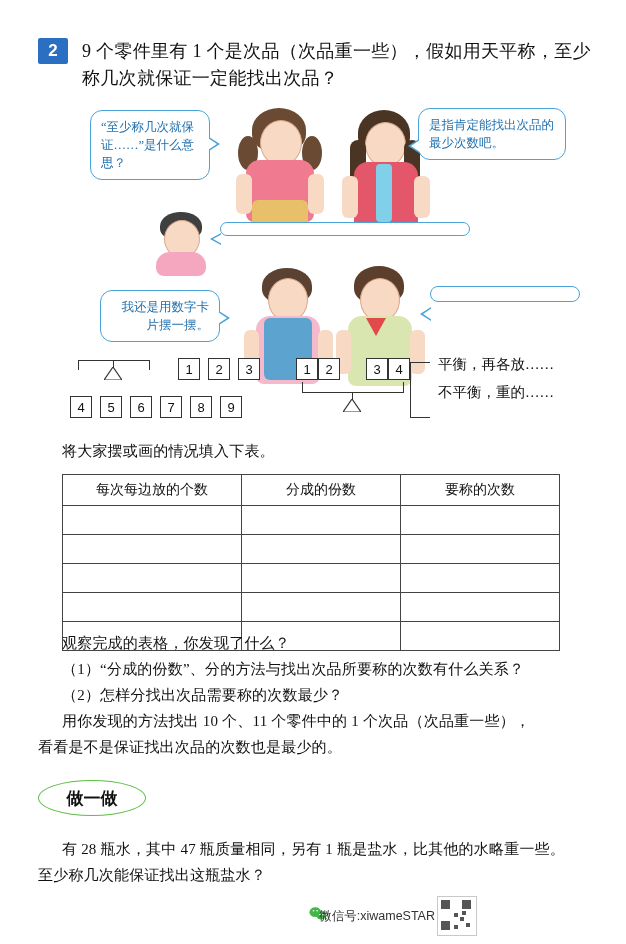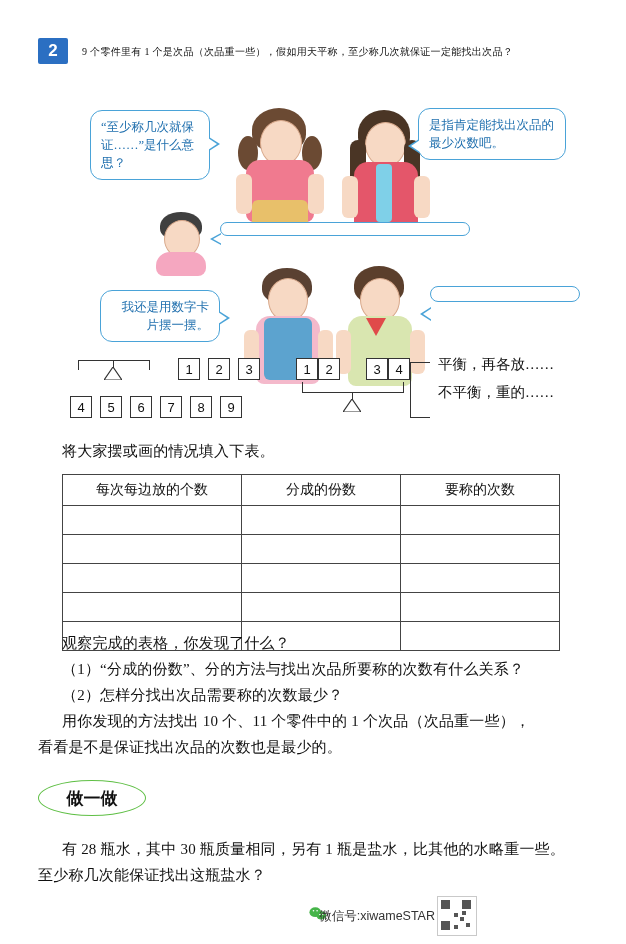--- a/index.html
+++ b/index.html
@@ -33,21 +33,21 @@
     font-weight: bold;
     display: flex;
     align-items: center;
     justify-content: center;
     border-radius: 2px;
   }
   .prob-text {
     position: absolute;
     left: 82px; top: 38px;
     width: 510px;
-    font-size: 10px;
+    font-size: 18px;
     line-height: 27px;
     letter-spacing: 0.3px;
   }
 
   
   .illus {
     position: absolute;
     left: 70px; top: 100px;
     width: 520px; height: 330px;
   }
@@ -392,21 +392,21 @@
   <div class="para" style="left:62px; top:656px; width:540px;">（1）“分成的份数”、分的方法与找出次品所要称的次数有什么关系？</div>
   <div class="para" style="left:62px; top:682px; width:540px;">（2）怎样分找出次品需要称的次数最少？</div>
   <div class="para" style="left:62px; top:708px; width:540px;">用你发现的方法找出 10 个、11 个零件中的 1 个次品（次品重一些），</div>
   <div class="para" style="left:38px; top:734px; width:560px;">看看是不是保证找出次品的次数也是最少的。</div>
 
   <div class="zuoyizuo">
     <div class="oval"></div>
     <div class="txt">做一做</div>
   </div>
 
-  <div class="para" style="left:62px; top:836px; width:540px;">有 28 瓶水，其中 30 瓶质量相同，另有 1 瓶是盐水，比其他的水略重一些。</div>
+  <div class="para" style="left:62px; top:836px; width:540px;">有 28 瓶水，其中 47 瓶质量相同，另有 1 瓶是盐水，比其他的水略重一些。</div>
   <div class="para" style="left:38px; top:862px; width:540px;">至少称几次能保证找出这瓶盐水？</div>
 
   <div class="footer">
     <svg class="wechat" viewBox="0 0 20 16">
       <ellipse cx="7" cy="6.5" rx="6.5" ry="5.5" fill="#46b549"></ellipse>
       <ellipse cx="13.5" cy="10" rx="5.5" ry="4.6" fill="#46b549"></ellipse>
       <circle cx="5" cy="5" r="0.9" fill="#ffffff"></circle>
       <circle cx="9" cy="5" r="0.9" fill="#ffffff"></circle>
       <circle cx="12" cy="9" r="0.8" fill="#ffffff"></circle>
       <circle cx="15.4" cy="9" r="0.8" fill="#ffffff"></circle>

